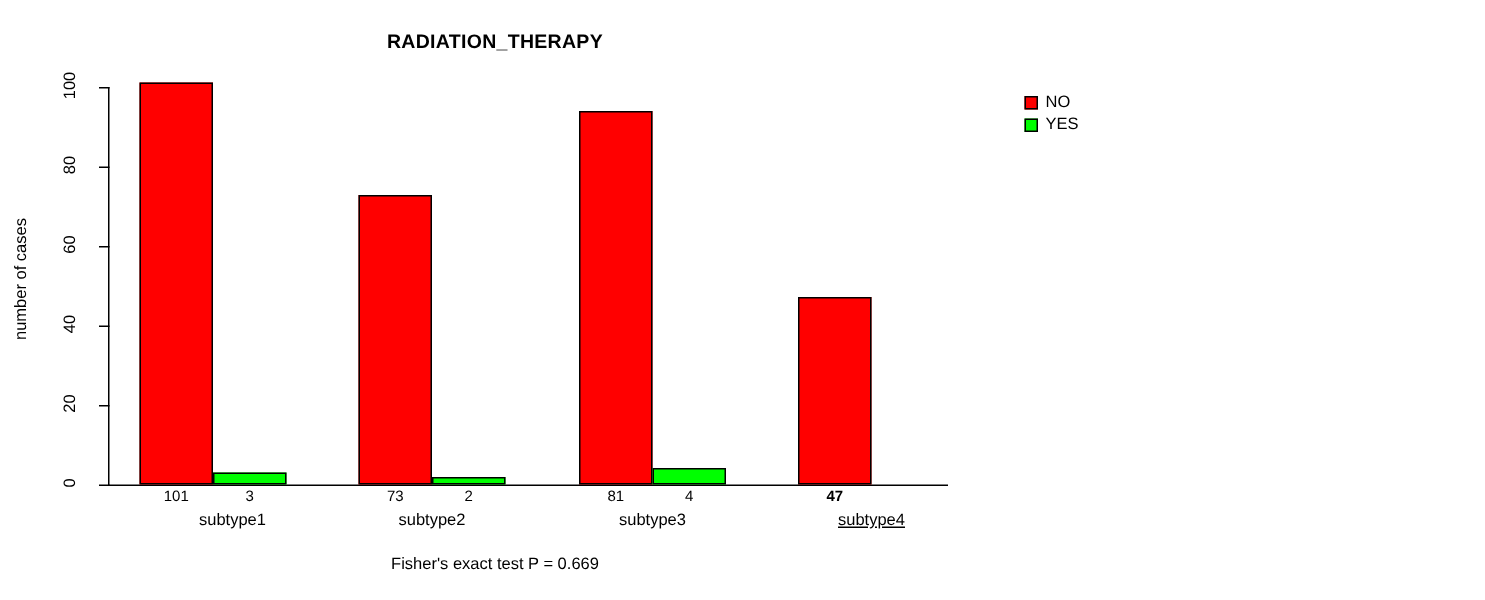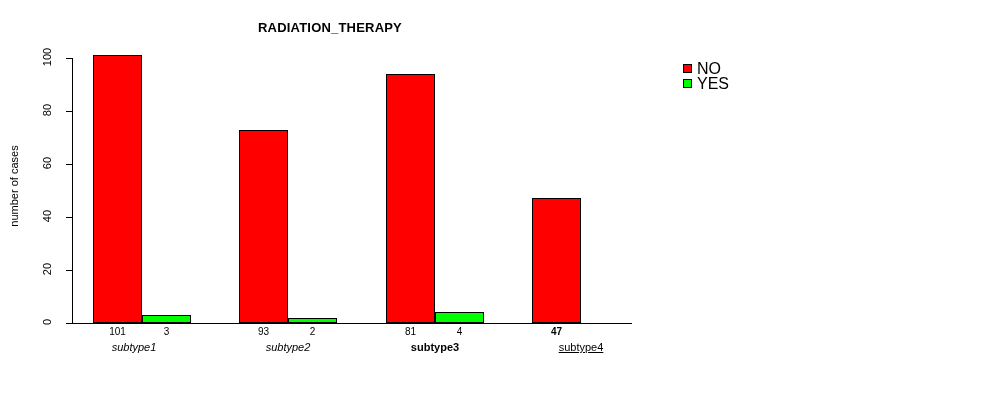--- a/index.html
+++ b/index.html
@@ -100,21 +100,21 @@
     height: 15px;
   }
   .legend-swatch {
     width: 9px;
     height: 9px;
     box-sizing: border-box;
     border: 1px solid #000000;
     margin-right: 5px;
   }
   .legend-label {
-    font-size: 16px;
+    font-size: 11px;
     line-height: 11px;
   }
   #footer-note {
     position: absolute;
     left: 0;
     top: 370px;
     width: 990px;
     text-align: center;
     font-size: 11px;
   }
@@ -145,41 +145,42 @@
       <div class="y-tick-label" style="top: 51px;">100</div>
     </div>
 
   <div id="baseline"></div>
 
   <div id="plot-bars">
       <div class="bar" style="left: 93px; width: 49px; height: 267.65px; top: 55.35px; background: rgb(255, 0, 0);"></div>
       <div class="bar-value" style="left: 93px; width: 49px;">101</div>
       <div class="bar" style="left: 142px; width: 49px; height: 7.95px; top: 315.05px; background: rgb(0, 255, 0);"></div>
       <div class="bar-value" style="left: 142px; width: 49px;">3</div>
-      <div class="group-label" style="left: 85px; width: 98px; font-style: italic;">subtype1</div>
+      <div class="group-label" style="left: 106px; width: 98px;">subtype1</div>
       <div class="bar" style="left: 239px; width: 49px; height: 193.45px; top: 129.55px; background: rgb(255, 0, 0);"></div>
-      <div class="bar-value" style="left: 239px; width: 49px;">93</div>
+      <div class="bar-value" style="left: 239px; width: 49px;">73</div>
       <div class="bar" style="left: 288px; width: 49px; height: 5.3px; top: 317.7px; background: rgb(0, 255, 0);"></div>
       <div class="bar-value" style="left: 288px; width: 49px;">2</div>
-      <div class="group-label" style="left: 239px; width: 98px; font-style: italic;">subtype2</div>
+      <div class="group-label" style="left: 239px; width: 98px;">subtype2</div>
       <div class="bar" style="left: 386px; width: 49px; height: 249.1px; top: 73.9px; background: rgb(255, 0, 0);"></div>
       <div class="bar-value" style="left: 386px; width: 49px;">81</div>
       <div class="bar" style="left: 435px; width: 49px; height: 10.6px; top: 312.4px; background: rgb(0, 255, 0);"></div>
       <div class="bar-value" style="left: 435px; width: 49px;">4</div>
-      <div class="group-label" style="left: 386px; width: 98px; font-weight: bold;">subtype3</div>
+      <div class="group-label" style="left: 386px; width: 98px;">subtype3</div>
       <div class="bar" style="left: 532px; width: 49px; height: 124.55px; top: 198.45px; background: rgb(255, 0, 0);"></div>
       <div class="bar-value" style="left: 532px; width: 49px; font-weight: bold;">47</div>
       <div class="group-label" style="left: 532px; width: 98px; text-decoration: underline;">subtype4</div>
     </div>
 
   <div id="legend">
       <div class="legend-row">
         <span class="legend-swatch" style="background: rgb(255, 0, 0);"></span>
         <span class="legend-label">NO</span>
       </div>
       <div class="legend-row">
         <span class="legend-swatch" style="background: rgb(0, 255, 0);"></span>
         <span class="legend-label">YES</span>
       </div>
     </div>
 
+  <div id="footer-note"><span>Fisher's exact test P = 0.669</span></div>
 
 </div>
 
 </body></html>

